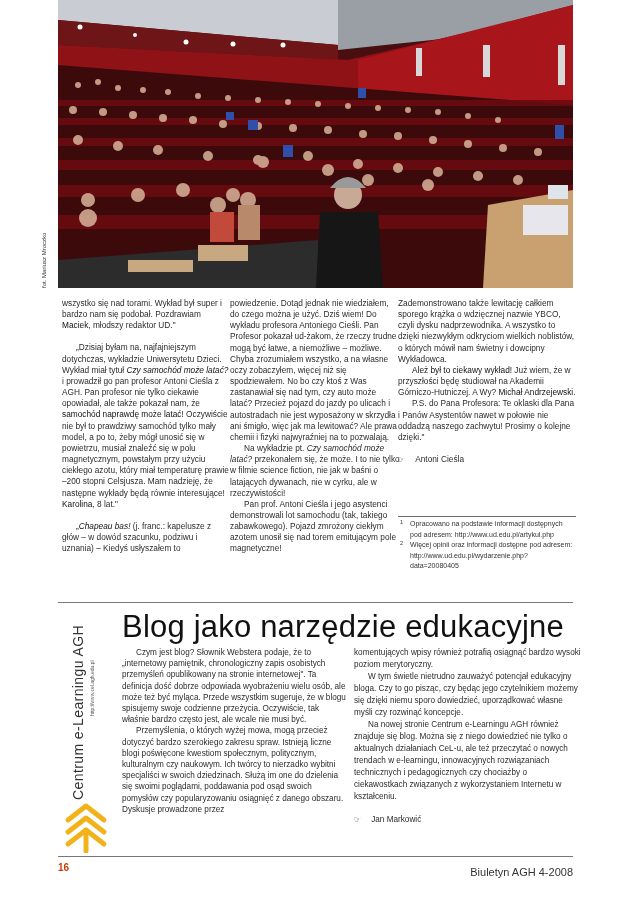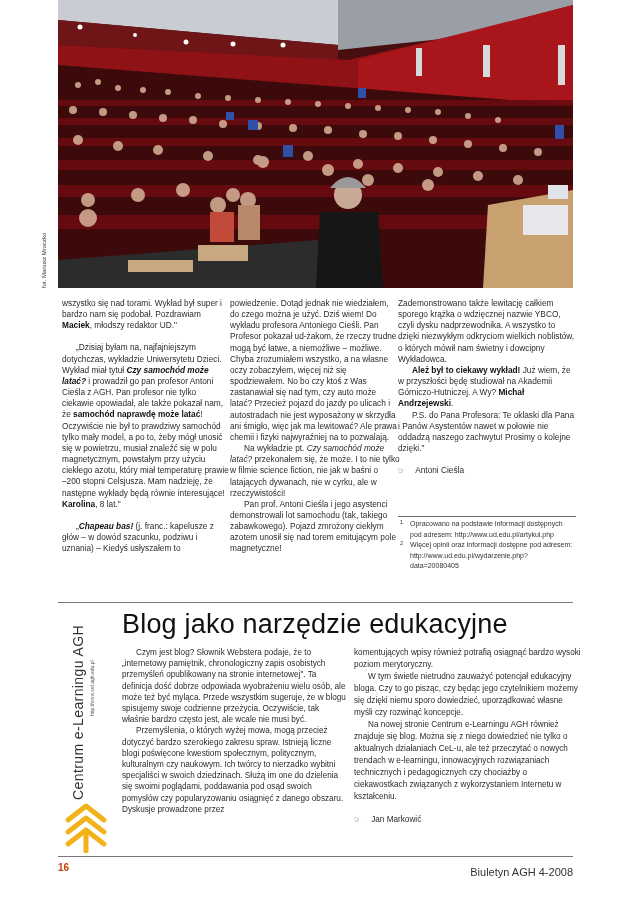--- a/index.html
+++ b/index.html
@@ -15,39 +15,39 @@
                   font-size: 6px; color: #333; white-space: nowrap; }
 
   
   .col { position: absolute; font-size: 8.3px; line-height: 11.15px; color: #2b2b2b; }
   .col p { margin: 0; }
   .col .ind { text-indent: 14px; }
   .col .gap { margin-top: 11px; }
   .c1 { left: 62px; top: 298px; width: 168px; }
   .c2 { left: 230px; top: 298px; width: 170px; }
   .c3 { left: 398px; top: 298px; width: 178px; }
-  b.s { font-weight: bold; color: #111; }
+  b.s { font-weight: normal; color: #111; }
   i.it { font-style: italic; }
   .author { margin-top: 11px; display: flex; align-items: center; gap: 10px; }
   .hand { font-size: 8px; color: #333; }
 
   .fn-rule { position: absolute; left: 398px; top: 516px; width: 178px; height: 1px; background: #6a6a6a; }
   .footnotes { position: absolute; left: 398px; top: 519px; width: 178px; font-size: 7px; line-height: 10.5px; color: #333; }
   .fn { position: relative; padding-left: 12px; }
   .fn sup { position: absolute; left: 2px; top: -2px; font-size: 5.5px; }
 
   .sec-rule { position: absolute; left: 58px; top: 602px; width: 515px; height: 1px; background: #7a7a7a; }
 
   
   .side-logo { position: absolute; left: 60px; top: 608px; width: 56px; height: 245px; }
   .logo-text { position: absolute; left: 70px; top: 610px; height: 190px; writing-mode: vertical-rl;
                transform: rotate(180deg); font-size: 14px; color: #333; letter-spacing: 0.4px; white-space: nowrap; }
   .logo-url { position: absolute; left: 89px; top: 660px; height: 140px; writing-mode: vertical-rl;
               transform: rotate(180deg); font-size: 5px; color: #555; white-space: nowrap; text-align: right; }
-  .blog-title { position: absolute; left: 122px; top: 609px; font-size: 27px; color: #111; letter-spacing: 0.2px; white-space: nowrap; }
+  .blog-title { position: absolute; left: 122px; top: 609px; font-size: 31px; color: #111; letter-spacing: 0.2px; white-space: nowrap; }
   .b1 { left: 122px; top: 647px; width: 224px; font-size: 8.2px; line-height: 11.2px; }
   .b2 { left: 354px; top: 647px; width: 228px; font-size: 8.2px; line-height: 12px; }
 
   .foot-rule { position: absolute; left: 58px; top: 856px; width: 515px; height: 1px; background: #777; }
   .page-num { position: absolute; left: 58px; top: 862px; font-size: 10px; color: #c2410c; font-weight: bold; }
   .journal { position: absolute; right: 59px; top: 866px; font-size: 11px; color: #333; }
 </style>
 </head>
 <body>
 

